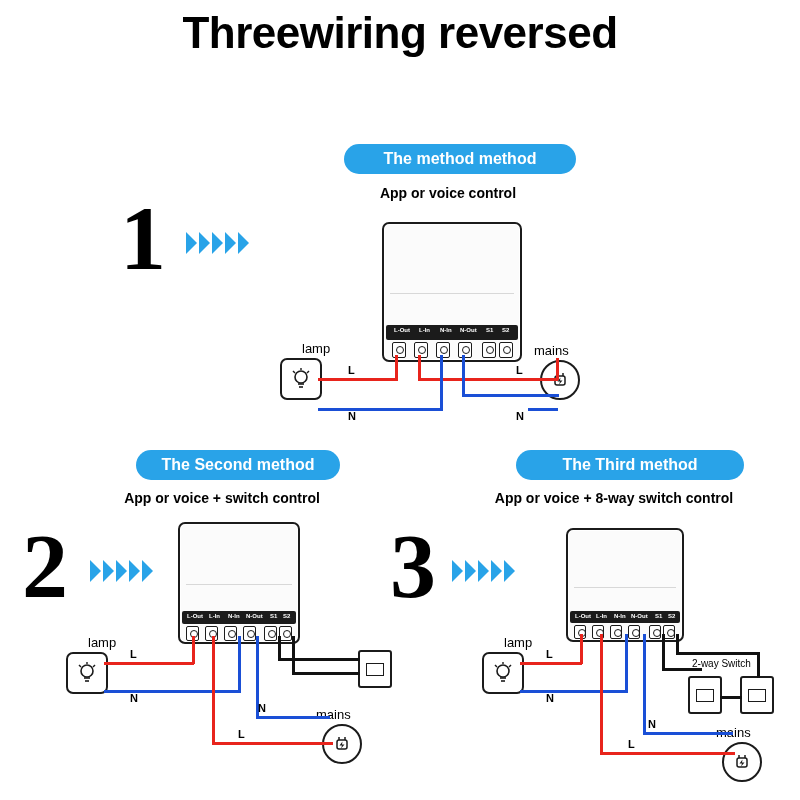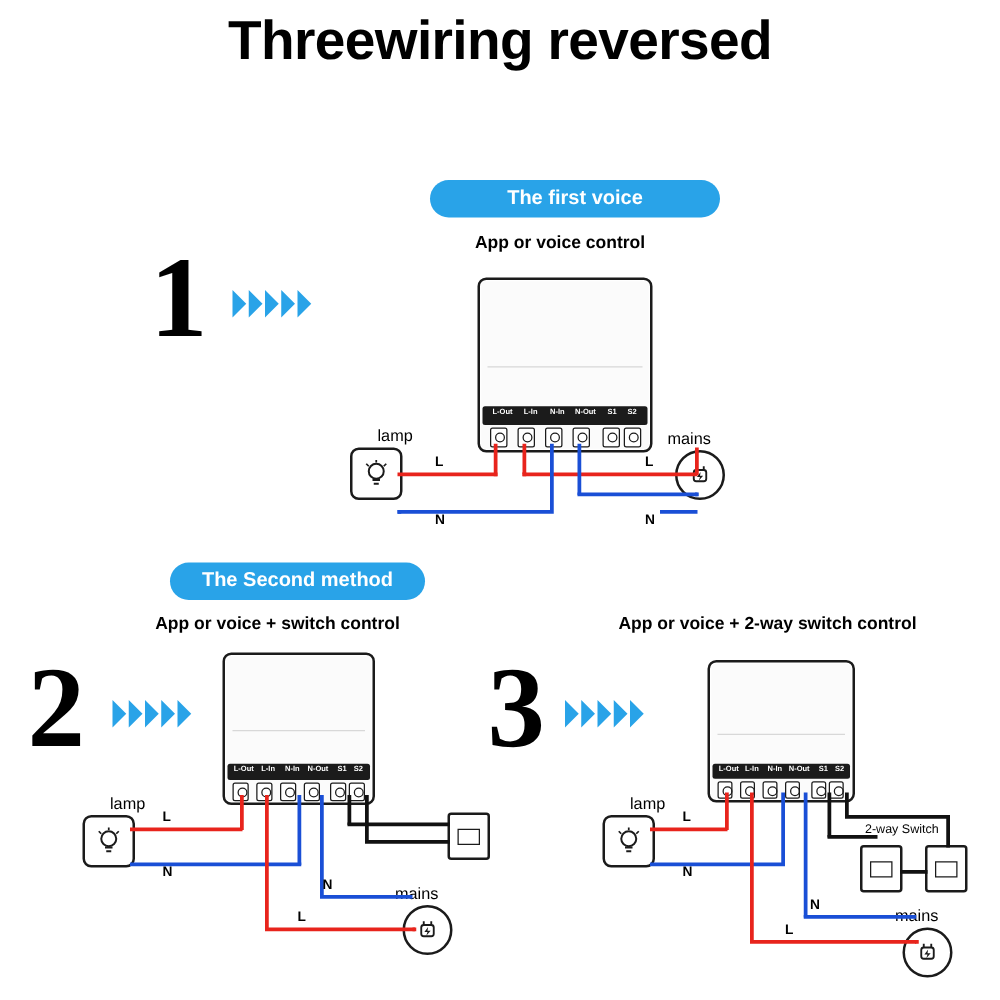--- a/index.html
+++ b/index.html
@@ -135,21 +135,21 @@
 </style>
 </head>
 <body>
 
 <div class="root">
 
   <div class="title">
     <span class="thin">Three</span><span>wiring reversed</span>
   </div>
 
-  <div class="badge b1">The first voice</div>
+  <div class="badge b1">The method method</div>
   <div class="caption cap1">App or voice control</div>
   <div class="bignum n1">1</div>
   <div class="chev c1">
       <i></i>
       <i></i>
       <i></i>
       <i></i>
       <i></i>
     </div>
 
@@ -298,21 +298,22 @@
   <div class="w black" style="left:278px;top:636px;width:3px;height:24px;"></div>
   <div class="w black" style="left:292px;top:636px;width:3px;height:38px;"></div>
   <div class="w black" style="left:278px;top:658px;width:82px;height:3px;"></div>
   <div class="w black" style="left:292px;top:672px;width:68px;height:3px;"></div>
 
   <div class="wlbl" style="left:130px;top:648px;">L</div>
   <div class="wlbl" style="left:130px;top:692px;">N</div>
   <div class="wlbl" style="left:258px;top:702px;">N</div>
   <div class="wlbl" style="left:238px;top:728px;">L</div>
 
-  <div class="caption cap3">App or voice + 2-way switch control</div>
+  <div class="badge b3">The  Third  method</div>
+  <div class="caption cap3">App or voice + 8-way switch control</div>
   <div class="bignum n3">3</div>
   <div class="chev c3">
       <i></i>
       <i></i>
       <i></i>
       <i></i>
       <i></i>
     </div>
 
   <div class="device" style="left:566px;top:528px;width:116px;height:112px;">

